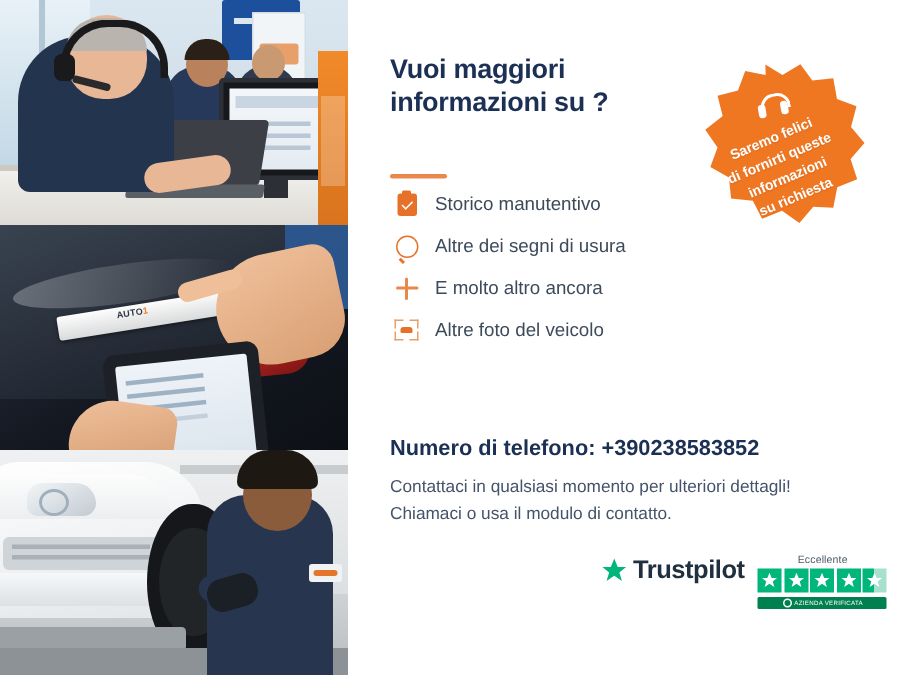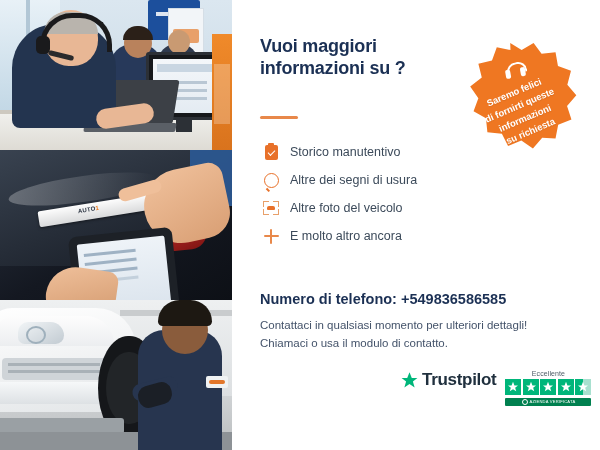--- a/index.html
+++ b/index.html
@@ -89,21 +89,21 @@
   
   .panel{position:relative;flex:1;height:450px;background:#ffffff;padding:0;}
 
   .heading{
     position:absolute;left:28px;top:36px;width:230px;
     font-size:18px;line-height:1.22;font-weight:bold;color:#1b3054;
     letter-spacing:-.2px;
   }
   .rule{position:absolute;left:28px;top:116px;width:38px;height:3px;background:#e8884a;border-radius:2px;}
 
-  .list{position:absolute;left:28px;top:140px;width:250px;}
+  .list{position:absolute;left:28px;top:124px;width:250px;}
   .li{display:flex;align-items:center;height:24px;margin-bottom:4px;}
   .li .ico{width:22px;height:20px;flex:0 0 22px;display:flex;align-items:center;justify-content:center;}
   .li .txt{font-size:12.5px;color:#3c4a5a;margin-left:8px;white-space:nowrap;}
 
   
   .ic-clip{width:13px;height:15px;background:#e8712a;border-radius:2px;position:relative;}
   .ic-clip:before{content:"";position:absolute;left:3.5px;top:-2px;width:6px;height:3px;background:#e8712a;border-radius:1px;}
   .ic-clip:after{content:"";position:absolute;left:3px;top:5px;width:6px;height:3px;border-left:1.6px solid #fff;border-bottom:1.6px solid #fff;transform:rotate(-45deg);}
   .ic-tools{position:relative;width:16px;height:16px;}
   .ic-tools span{position:absolute;left:6.6px;top:0;width:2.6px;height:16px;background:#e8712a;border-radius:2px;}
@@ -246,44 +246,44 @@
 
       <div class="li">
         <span class="ico">
             <span class="ic-mag"></span>
           </span>
         <span class="txt">Altre dei segni di usura</span>
       </div>
 
       <div class="li">
         <span class="ico">
+            <span class="ic-plus">
+              <span></span>
+              <span></span>
+            </span>
+          </span>
+        <span class="txt">E molto altro ancora</span>
+      </div>
+
+      <div class="li">
+        <span class="ico">
             <span class="ic-scan">
               <i></i>
               <i></i>
               <i></i>
               <i></i>
               <b></b>
             </span>
           </span>
         <span class="txt">Altre foto del veicolo</span>
       </div>
 
-      <div class="li">
-        <span class="ico">
-            <span class="ic-plus">
-              <span></span>
-              <span></span>
-            </span>
-          </span>
-        <span class="txt">E molto altro ancora</span>
-      </div>
-
-    </div>
-
-    <div class="phone">Numero di telefono: +549836586585</div>
+    </div>
+
+    <div class="phone">Numero di telefono: +390238583852</div>
 
     <div class="sub">
       <div>Contattaci in qualsiasi momento per ulteriori dettagli!</div>
       <div>Chiamaci o usa il modulo di contatto.</div>
     </div>
 
     <div class="badge-wrap">
       <div class="burst">
         <svg viewBox="0 0 124 128" xmlns="http://www.w3.org/2000/svg" aria-hidden="true">
           <path fill="#ef7722" d="M62 2 l10 9 13 -5 6 12 14 1 0 14 12 7 -6 13 7 12 -11 9 2 14 -14 3 -5 13 -13 -3 -11 9 -10 -10 -14 3 -4 -13 -14 -4 1 -14 -11 -9 7 -12 -6 -13 13 -7 -1 -14 14 -1 7 -12 13 5 z"></path>

